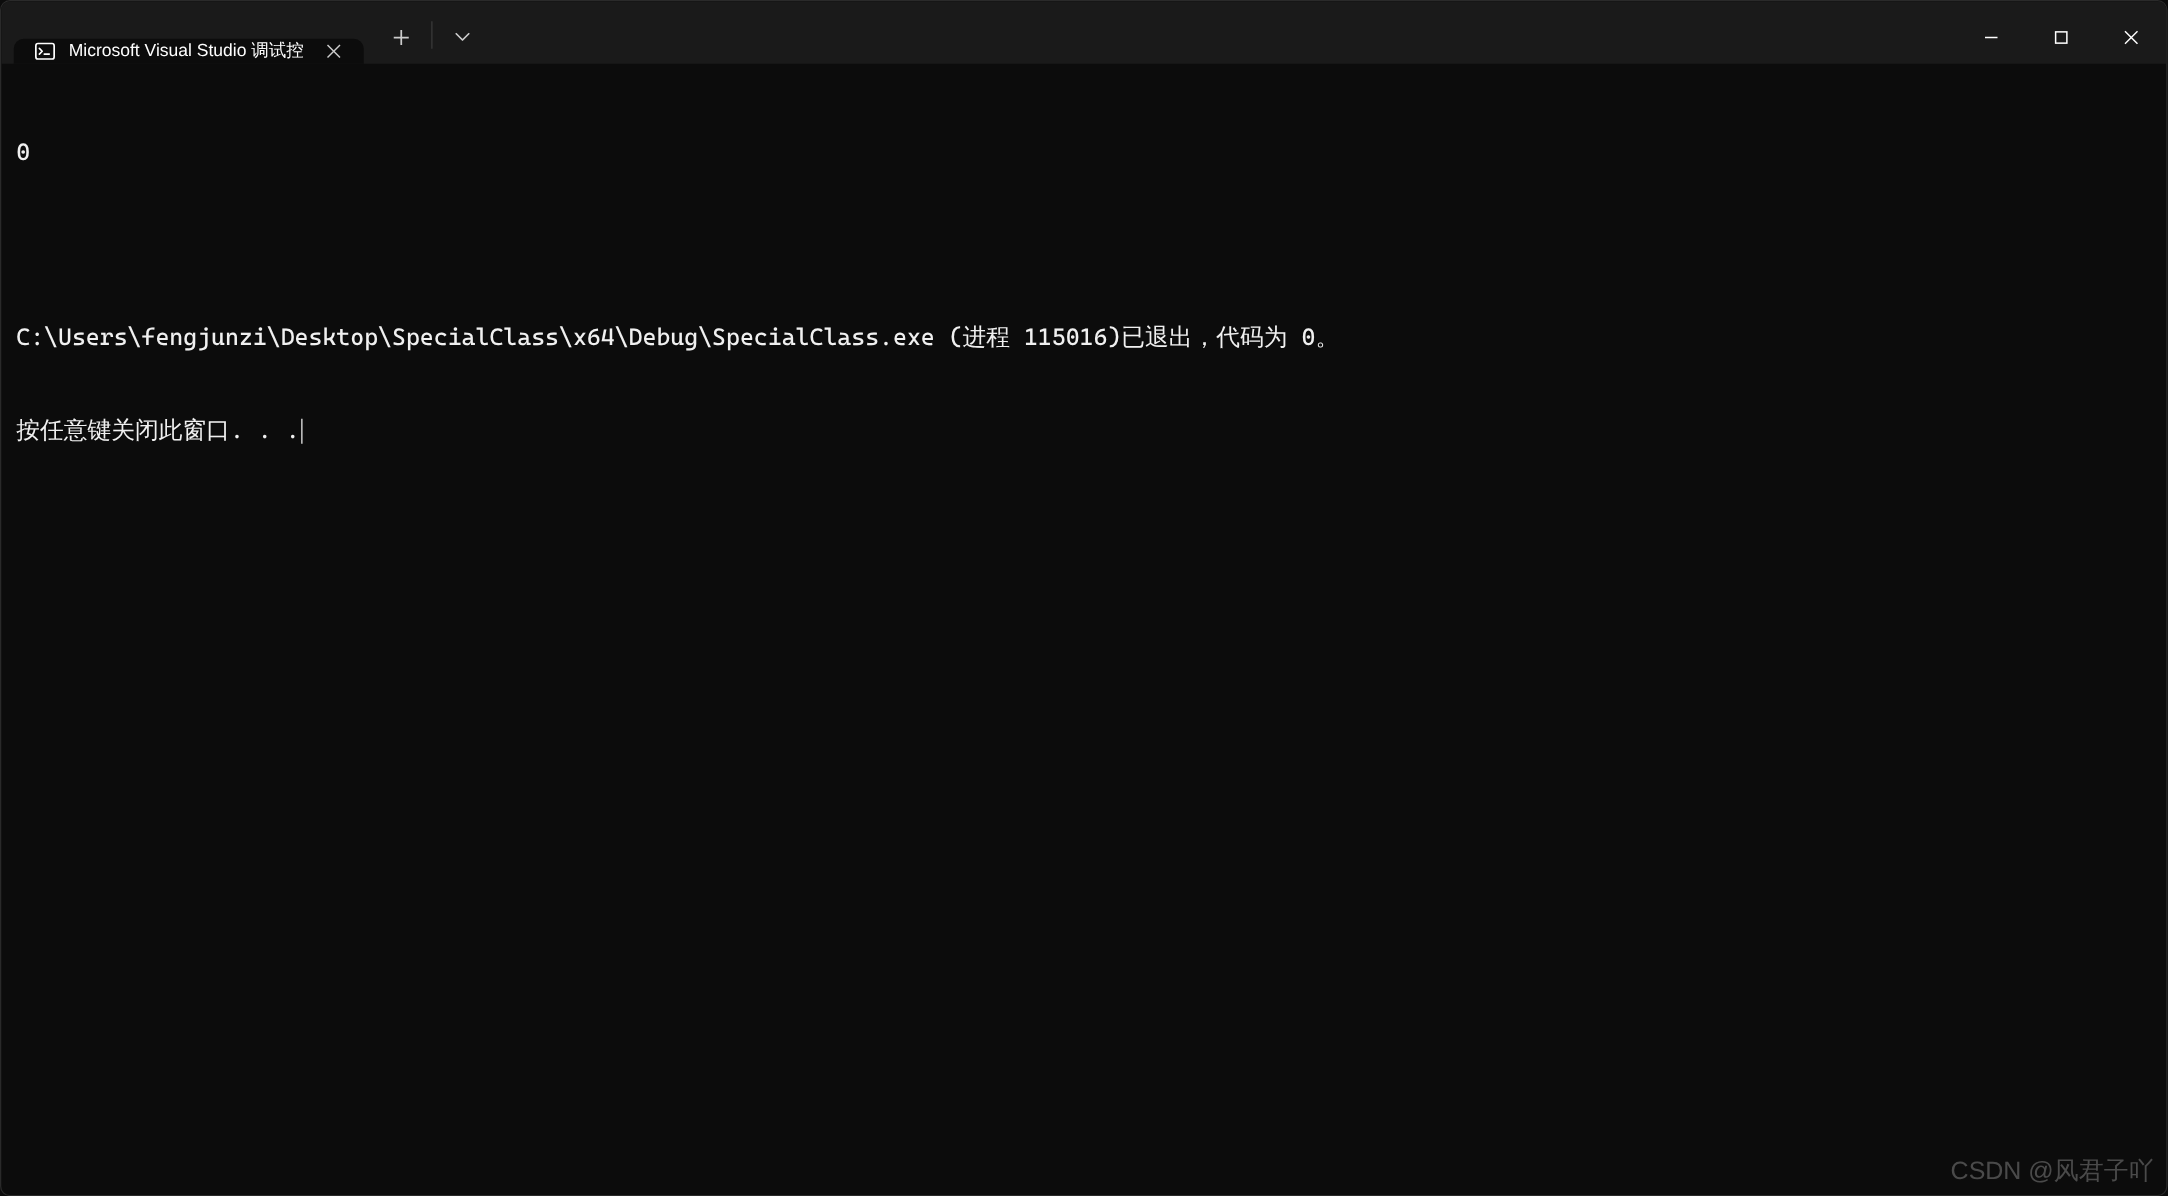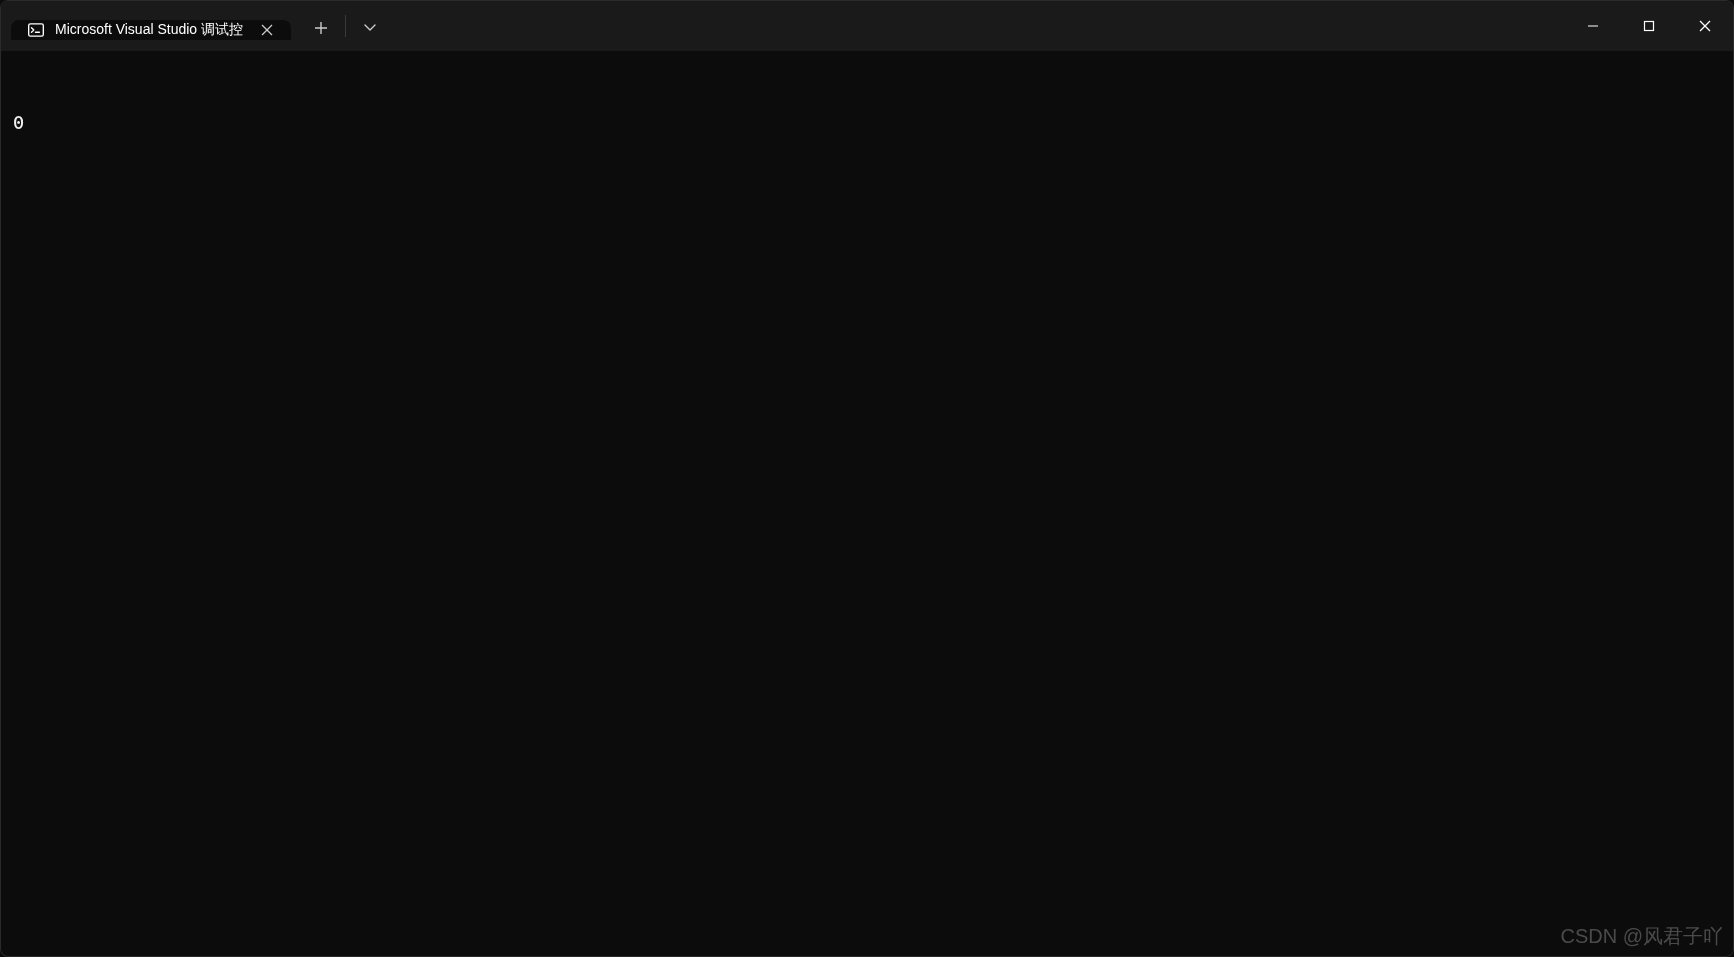--- a/index.html
+++ b/index.html
@@ -16,21 +16,21 @@
       overflow: hidden;
       border-radius: 8px;
       border: 1px solid #2a2a2a;
       position: relative;
     }
     
     .titlebar {
       height: 50px;
       background: #1a1a1a;
       display: flex;
-      align-items: center;
+      align-items: flex-end;
       user-select: none;
     }
     
     .tab {
       display: flex;
       align-items: center;
       background: #0c0c0c;
       padding: 0 14px 0 16px;
       min-width: 280px;
       max-width: 300px;
@@ -209,15 +209,17 @@
         <line x1="1" y1="1" x2="11" y2="11" stroke="#ffffff" stroke-width="1.2"></line>
         <line x1="11" y1="1" x2="1" y2="11" stroke="#ffffff" stroke-width="1.2"></line>
       </svg>
     </div>
   </div>
 </div>
 
 <div class="terminal-content">
   <div class="terminal-line">0</div>
   <div class="terminal-line"></div>
+  <div class="terminal-line">C:\Users\fengjunzi\Desktop\SpecialClass\x64\Debug\SpecialClass.exe (进程 115016)已退出，代码为 0。</div>
+  <div class="terminal-line cursor-line">按任意键关闭此窗口. . .</div>
 </div>
 
 <div class="watermark">CSDN @风君子吖</div>
 
 </body></html>

